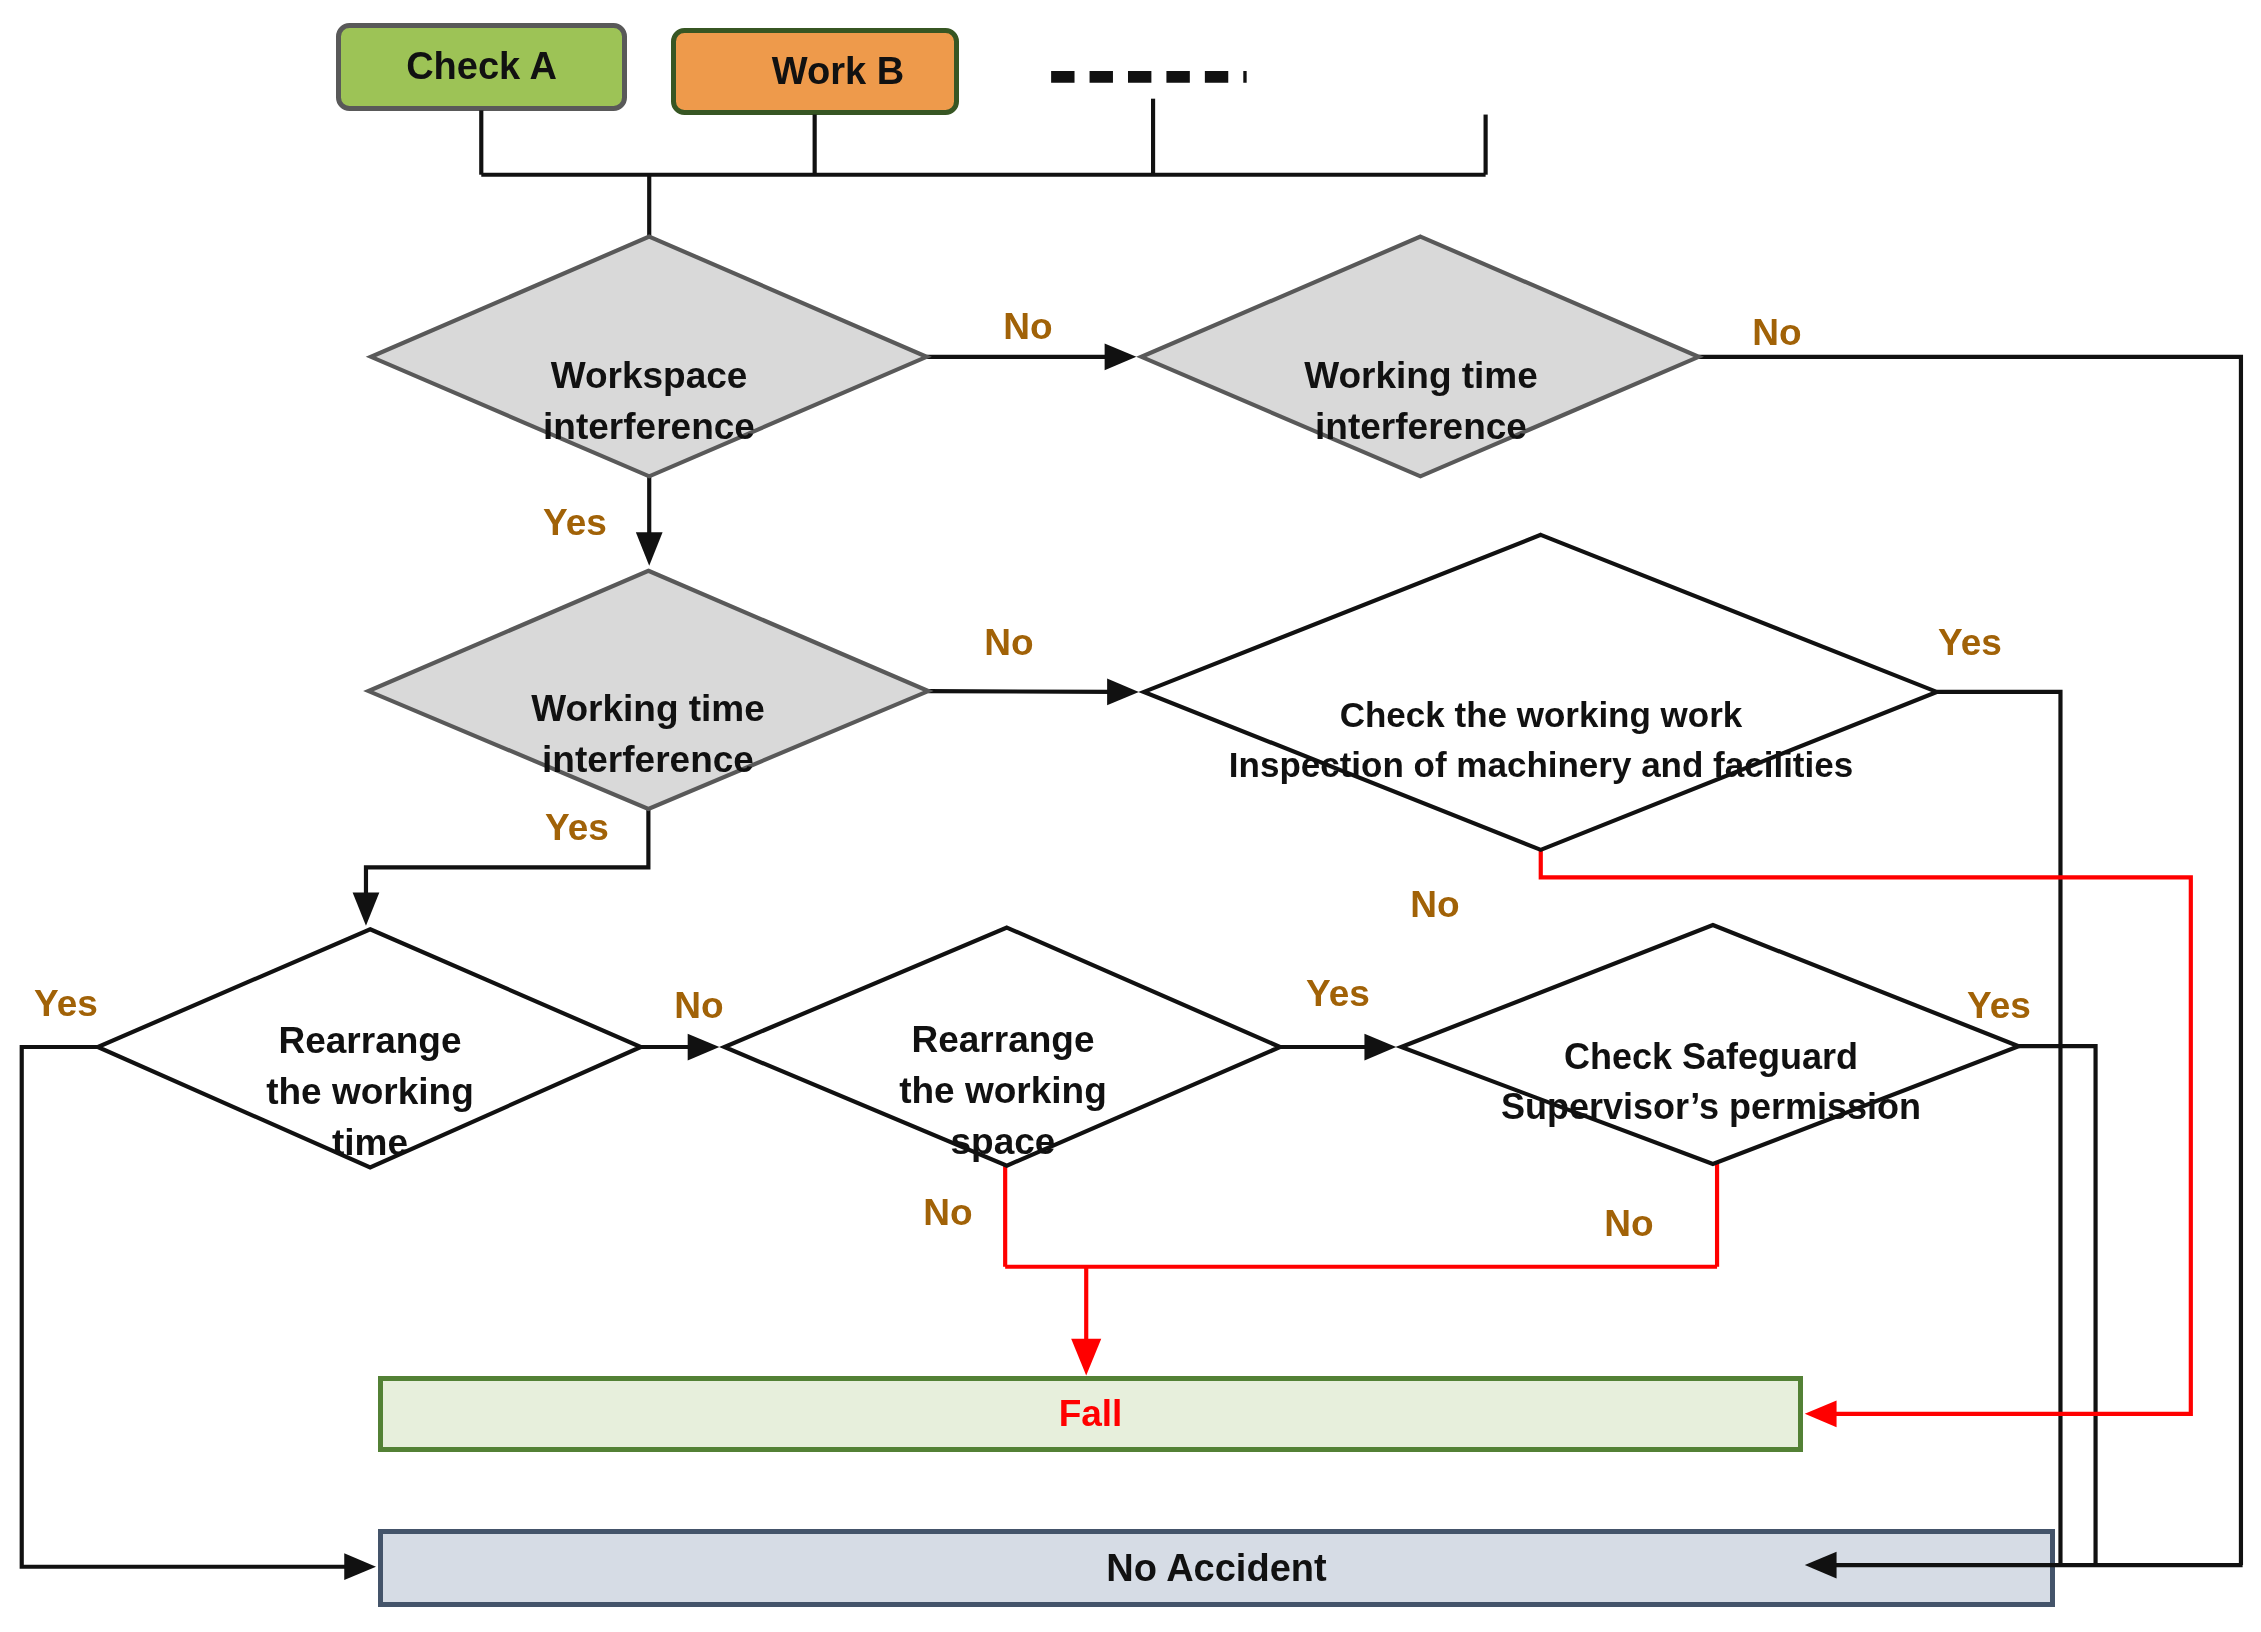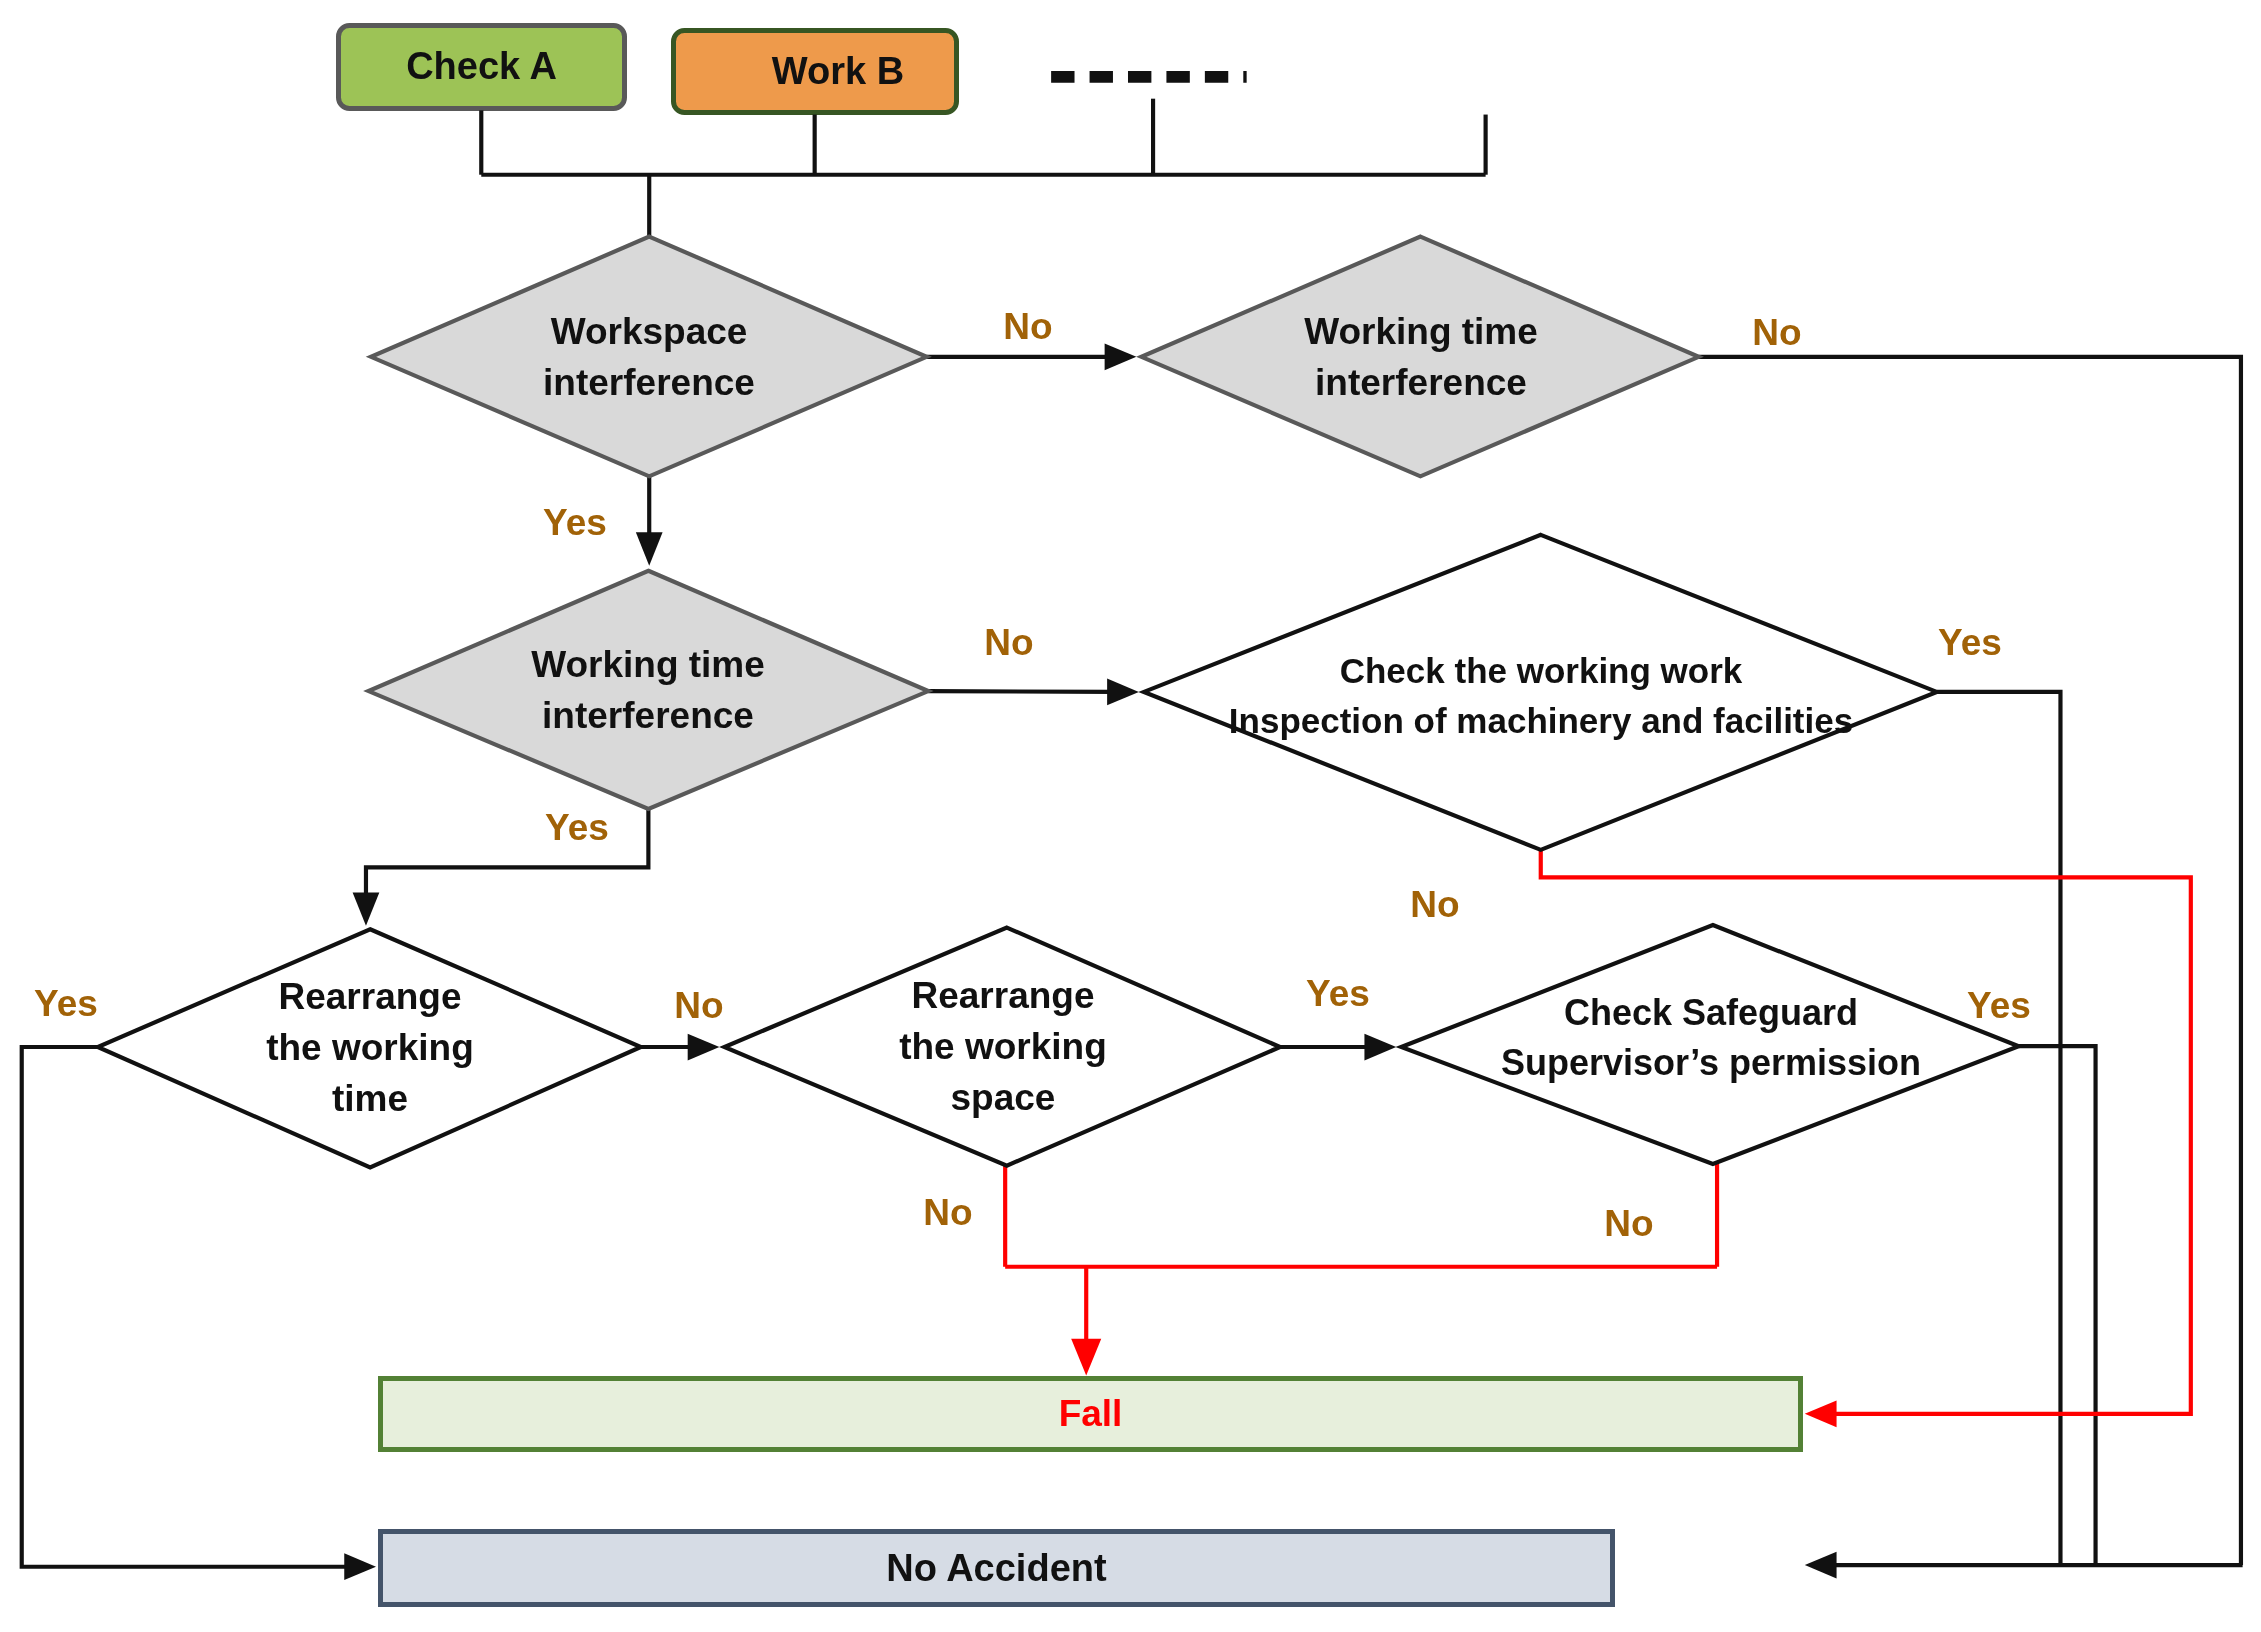--- a/index.html
+++ b/index.html
@@ -37,33 +37,34 @@
     position: absolute;
     display: flex; align-items: center; justify-content: center;
     font-weight: bold;
   }
   .fall-box {
     left: 378px; top: 1376px; width: 1425px; height: 76px;
     background: #e7efdc; border: 5px solid #538135;
     color: #ff0000; font-size: 37px;
   }
   .no-accident-box {
-    left: 378px; top: 1529px; width: 1237px; height: 78px;
+    left: 378px; top: 1529px; width: 1677px; height: 78px;
     background: #d6dce5; border: 5px solid #44546a;
     color: #111; font-size: 38px;
   }
 
   
   .diamond-label {
     position: absolute;
     transform: translate(-50%, -50%);
     text-align: center;
     font-weight: bold; color: #111;
     font-size: 37px; line-height: 1.38;
     white-space: nowrap;
+    margin-top: 44px;
   }
   .diamond-label div { white-space: nowrap; }
   .dl-1 { left: 649px;  top: 357px;  }
   .dl-2 { left: 1421px; top: 357px;  }
   .dl-3 { left: 648px;  top: 690px;  }
   .dl-4 { left: 1541px; top: 696px;  font-size: 35px; line-height: 1.42; }
   .dl-5 { left: 370px;  top: 1048px; }
   .dl-6 { left: 1003px; top: 1047px; }
   .dl-7 { left: 1711px; top: 1038px; font-size: 36px; }
 

